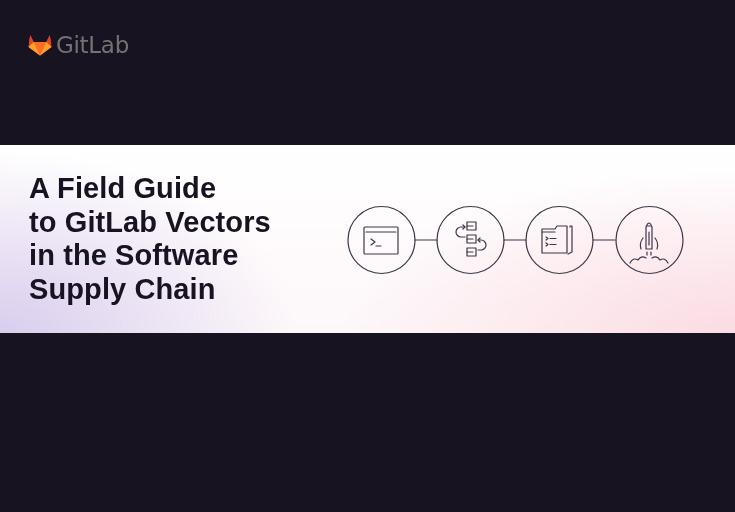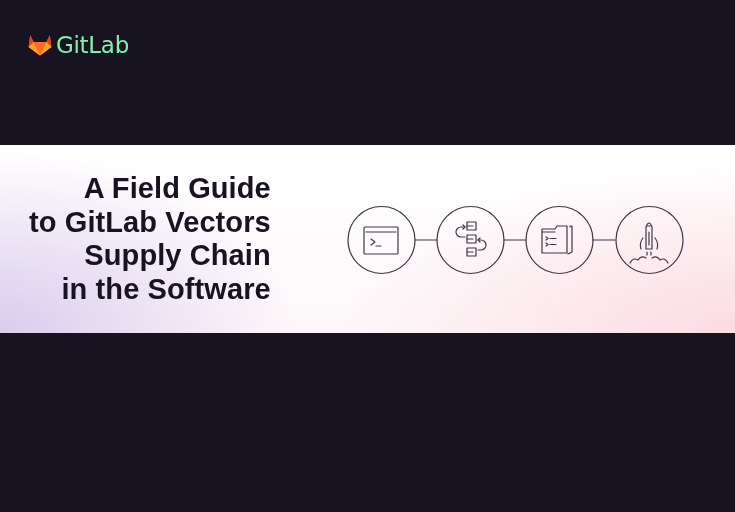--- a/index.html
+++ b/index.html
@@ -7,37 +7,37 @@
     width:735px; height:512px; overflow:hidden;
     background:#171321;
     font-family:"Liberation Sans", sans-serif;
     position:relative;
   }
   .logo {
     position:absolute; left:28px; top:32px;
     display:flex; align-items:center; gap:4px;
   }
   .logo-text {
-    color:#86efac; font-size:23px; font-weight:400; letter-spacing:-0.3px;
+    color:#737373; font-size:23px; font-weight:400; letter-spacing:-0.3px;
     font-family:"DejaVu Sans", sans-serif;
   }
   .band {
     position:absolute; left:0; top:145px; width:735px; height:188px;
     background:
       radial-gradient(ellipse 420px 260px at 0% 100%, #d9cdee 0%, rgba(217,205,238,0) 70%),
       radial-gradient(ellipse 520px 220px at 100% 100%, #fbdce3 0%, rgba(251,220,227,0) 75%),
       linear-gradient(180deg, #ffffff 0%, #fdf7f9 100%);
   }
   .title {
     position:absolute; left:29px; top:27px; margin:0;
     font-family:"Liberation Sans", sans-serif;
     font-weight:700; font-size:29px; line-height:33.5px;
     color:#171321; letter-spacing:0.1px;
   }
-  .title span { display:block;text-align:right; }
+  .title span { display:block; }
   .diagram { position:absolute; left:346px; top:60px; }
 </style>
 </head>
 <body>
 
 <div class="logo">
   <svg width="24" height="22" viewBox="0 0 24 22">
     <path d="M12 21.5 L0.6 13 L2.2 1.2 L5.6 8 L18.4 8 L21.8 1.2 L23.4 13 Z" fill="#fc6d26"></path>
     <path d="M12 21.5 L5.6 8 L2.2 1.2 L0.6 13 Z" fill="#e24329"></path>
     <path d="M12 21.5 L18.4 8 L21.8 1.2 L23.4 13 Z" fill="#e24329"></path>
@@ -45,22 +45,22 @@
     <path d="M12 21.5 L0.6 13 L5.6 8 Z" fill="#fca326"></path>
     <path d="M12 21.5 L23.4 13 L18.4 8 Z" fill="#fca326"></path>
   </svg>
   <span class="logo-text">GitLab</span>
 </div>
 
 <section class="band">
   <h1 class="title">
     <span>A Field Guide</span>
     <span>to GitLab Vectors</span>
+    <span>in the Software</span>
     <span>Supply Chain</span>
-    <span>in the Software</span>
   </h1>
 
   <svg class="diagram" width="340" height="70" viewBox="0 0 340 70" fill="none" stroke="#3d3747" stroke-width="1.2" stroke-linecap="round" stroke-linejoin="round">
 
     <line x1="69" y1="35" x2="91" y2="35"></line>
     <line x1="158" y1="35" x2="180" y2="35"></line>
     <line x1="247" y1="35" x2="269" y2="35"></line>
 
     <g>
       <circle cx="35.5" cy="35" r="33.5"></circle>

